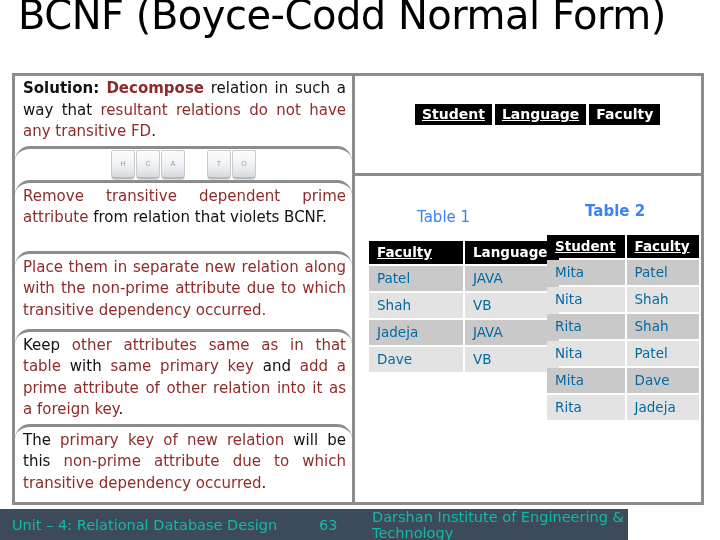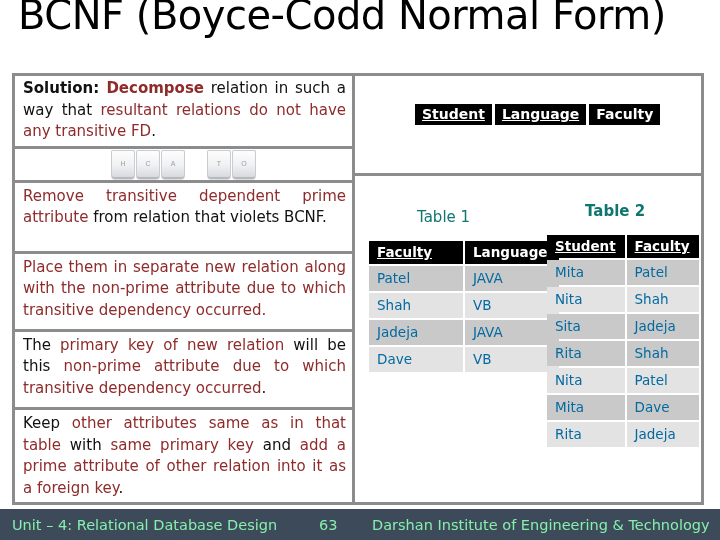--- a/index.html
+++ b/index.html
@@ -74,20 +74,21 @@
   
   .lcell {
     box-sizing: border-box;
     padding: 3px 6px 3px 8px;
     color: #000000;
     font-size: 15px;
     line-height: 21.5px;
     text-align: justify;
     font-family: "DejaVu Sans", sans-serif;
     background: #ffffff;
+    border-radius: 15px;
   }
   .lcell + .lcell { border-top: 3px solid #8c8c8c; }
 
   .lcell.solution { padding-top: 2px; height: 73px; }
   .lcell.keys {
     height: 36px;
     padding: 0;
     display: flex;
     align-items: center;
     justify-content: center;
@@ -153,21 +154,21 @@
     font-family: "DejaVu Sans", sans-serif;
     padding: 2px 7px 3px 7px;
     white-space: nowrap;
   }
   .hdr-chip.pk { text-decoration: underline; }
 
   
   .tbl-caption {
     position: absolute;
     font-size: 15px;
-    color: #0f766e;
+    color: #3b82f6;
     font-family: "DejaVu Sans", sans-serif;
   }
   #cap1 { left: 62px;  top: 32px; }
   #cap2 { left: 230px; top: 26px; font-weight: bold; }
 
   
   .dtable {
     position: absolute;
     border-collapse: separate;
     border-spacing: 2px;
@@ -195,24 +196,24 @@
   #tbl1 td { width: 70px; }
   #tbl2 td { width: 62px; }
   .dtable tr.even td { background: #c9c9c9; }
   .dtable tr.odd  td { background: #e3e3e3; }
 
   
   .footer {
     position: absolute;
     left: 0;
     bottom: 0;
-    width: 720px;
+    width: 628px;
     height: 31px;
     background: #3c4a5a;
-    color: #86efac;
+    color: #14b8a6;
     font-family: "DejaVu Sans", sans-serif;
     font-size: 14.5px;
     display: flex;
     align-items: center;
   }
   .footer-left  { position: absolute; left: 12px; }
   .footer-page  { position: absolute; left: 319px; }
   .footer-right { position: absolute; left: 372px; }
 </style>
 </head>
@@ -238,22 +239,22 @@
               <div class="key">A</div>
             </div>
           <div class="keygroup" id="keys2">
               <div class="key">T</div>
               <div class="key">O</div>
             </div>
         </div>
 
         <div class="lcell c1" id="rule-1"><span class="red">Remove transitive dependent prime attribute</span><span class="blk"> from relation that violets BCNF.</span></div>
         <div class="lcell c2" id="rule-2"><span class="red">Place them in separate new relation along with the non-prime attribute due to which transitive dependency occurred.</span></div>
+        <div class="lcell c4" id="rule-4"><span class="blk">Keep </span><span class="red">other attributes same as in that table</span><span class="blk"> with </span><span class="red">same primary key</span><span class="blk"> and </span><span class="red">add a prime attribute of other relation into it as a foreign key</span><span class="blk">.</span></div>
         <div class="lcell c3" id="rule-3"><span class="blk">The </span><span class="red">primary key of new relation</span><span class="blk"> will be this </span><span class="red">non-prime attribute due to which transitive dependency occurred</span><span class="blk">.</span></div>
-        <div class="lcell c4" id="rule-4"><span class="blk">Keep </span><span class="red">other attributes same as in that table</span><span class="blk"> with </span><span class="red">same primary key</span><span class="blk"> and </span><span class="red">add a prime attribute of other relation into it as a foreign key</span><span class="blk">.</span></div>
       </div>
 
       <div class="col-right">
 
         <div class="rcell-top">
           <div class="orig-rel" id="orig-rel">
               <div class="hdr-chip pk">Student</div>
               <div class="hdr-chip pk">Language</div>
               <div class="hdr-chip">Faculty</div>
             </div>
@@ -299,24 +300,20 @@
               <tbody>
                 <tr class="even">
                   <td>Mita</td>
                   <td>Patel</td>
                 </tr>
                 <tr class="odd">
                   <td>Nita</td>
                   <td>Shah</td>
                 </tr>
                 <tr class="even">
-                  <td>Sita</td>
-                  <td>Jadeja</td>
-                </tr>
-                <tr class="even">
                   <td>Rita</td>
                   <td>Shah</td>
                 </tr>
                 <tr class="odd">
                   <td>Nita</td>
                   <td>Patel</td>
                 </tr>
                 <tr class="even">
                   <td>Mita</td>
                   <td>Dave</td>

